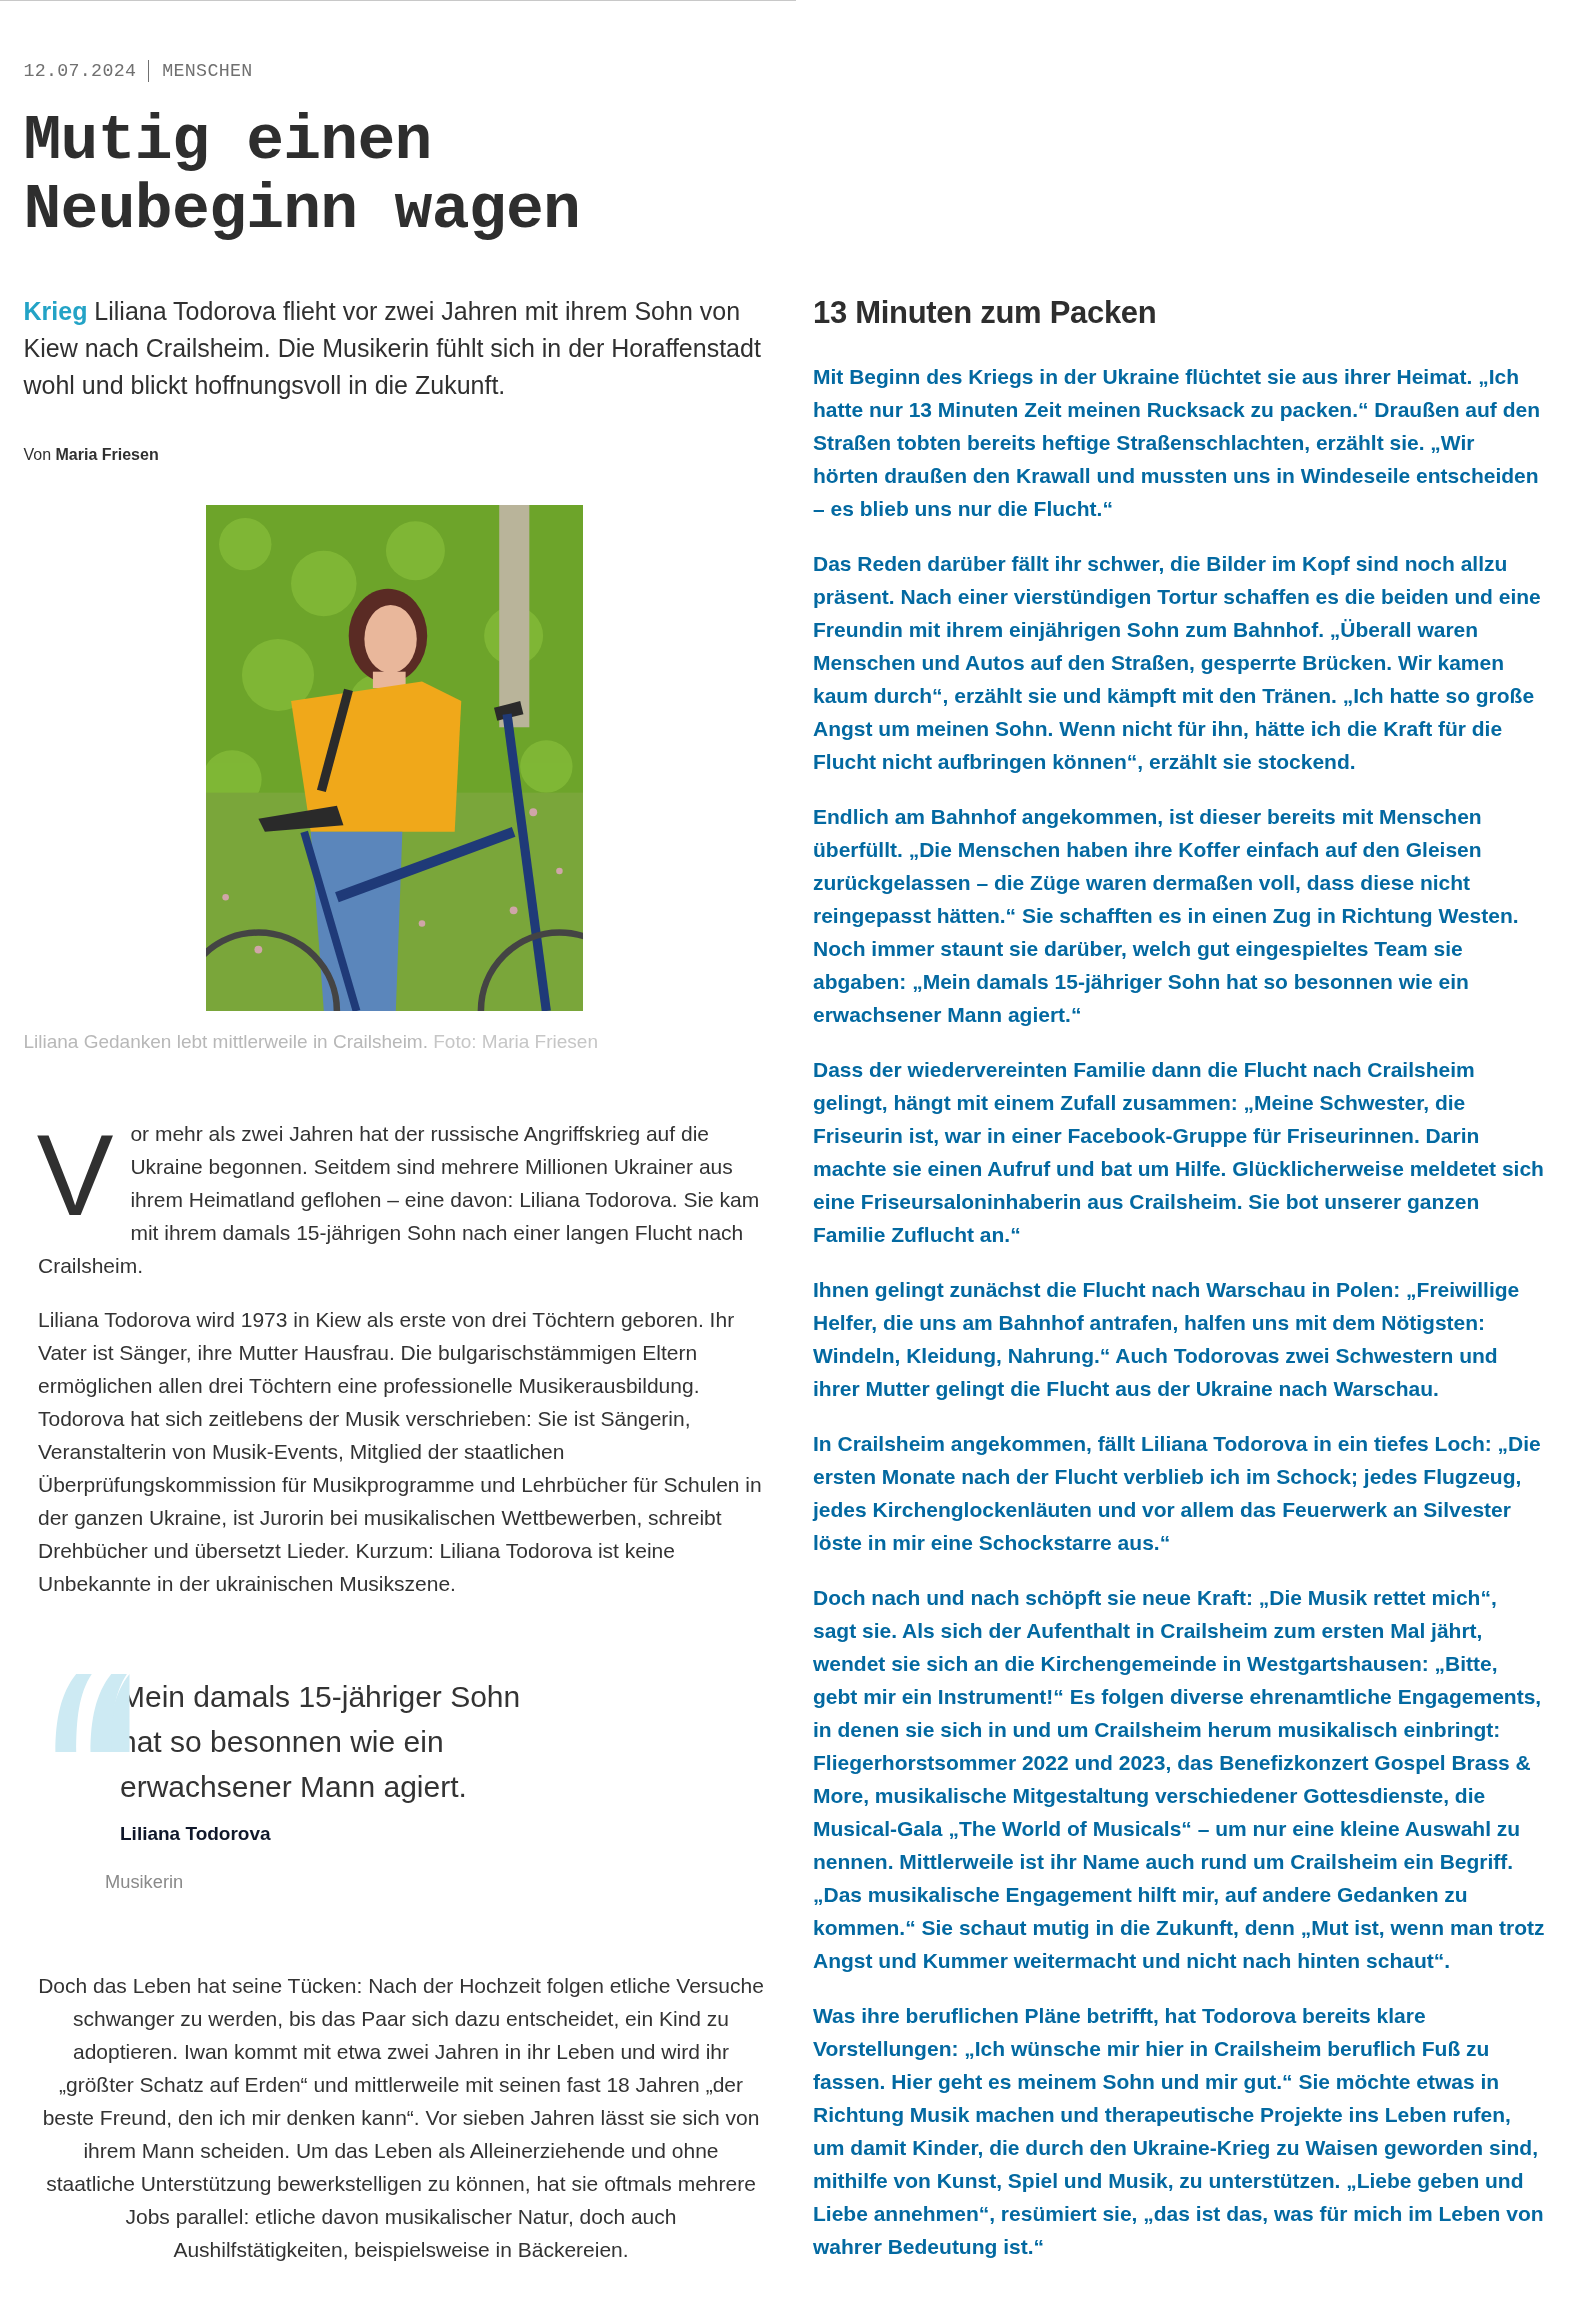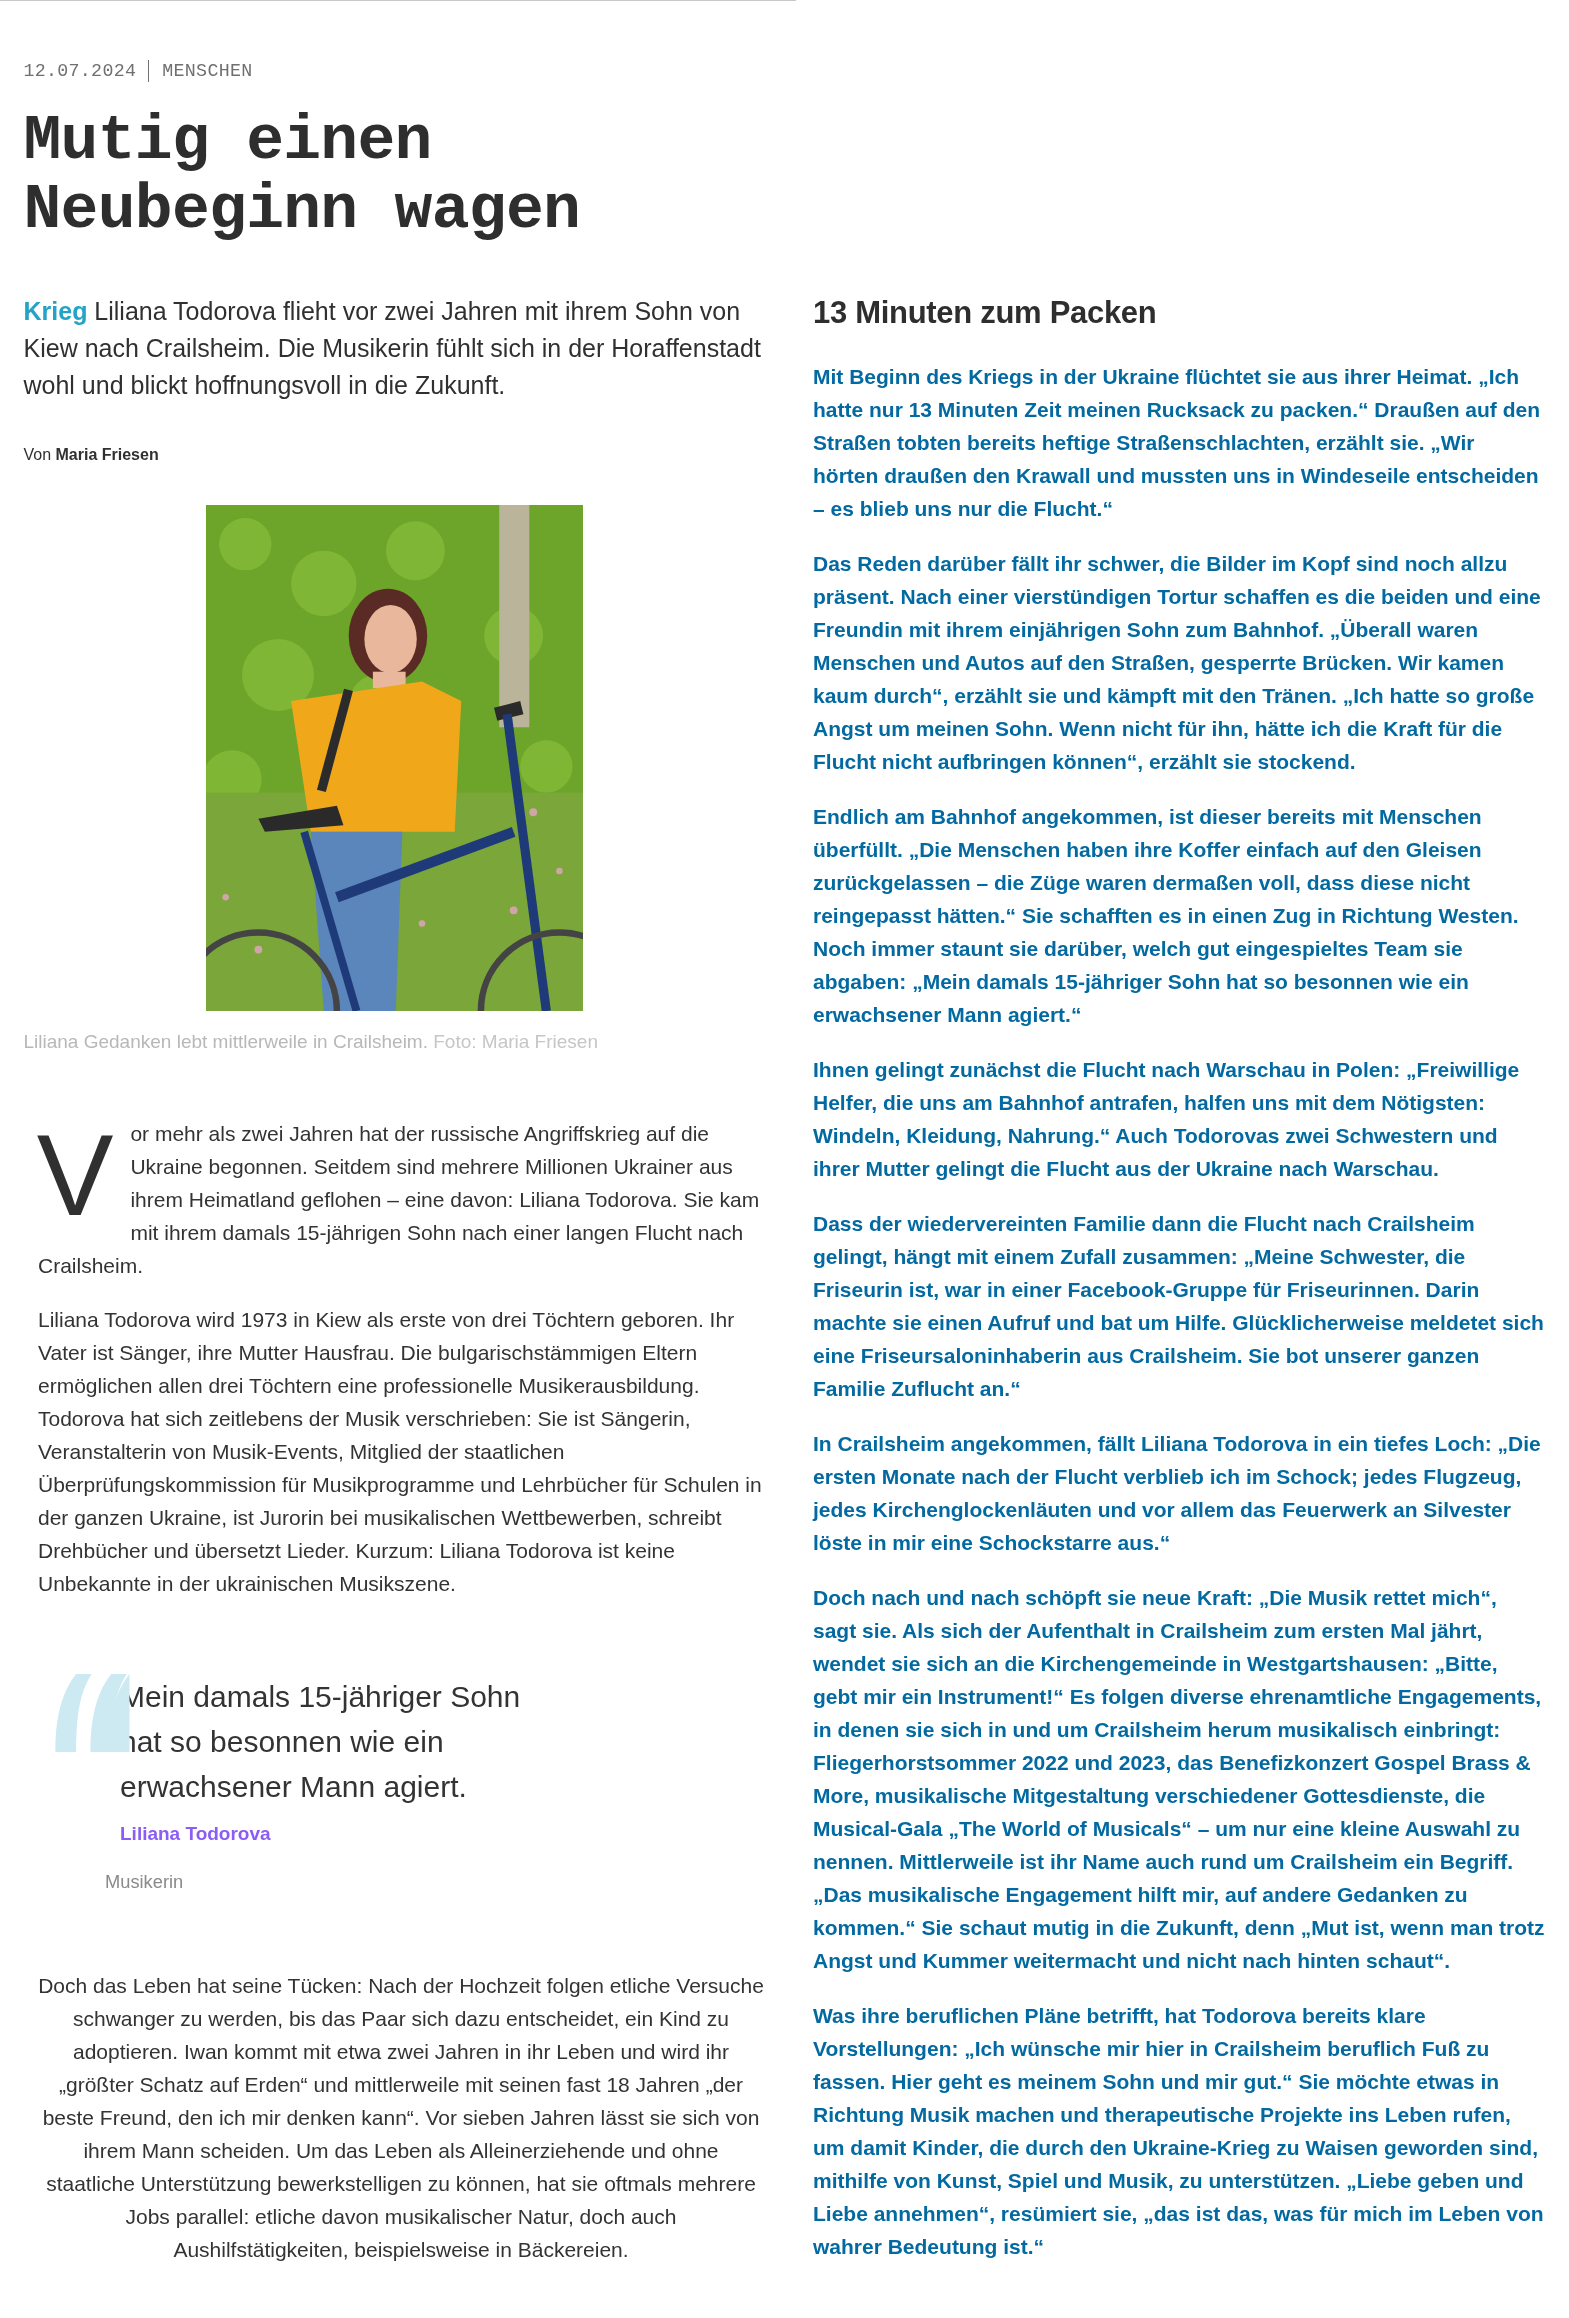--- a/index.html
+++ b/index.html
@@ -26,21 +26,21 @@
     .caption { position: absolute; left: 23.5px; top: 1031px; font-size: 19px; color: #b8b8b8; }
     .caption .credit { color: #c6c6c6; }
 
     .body-left { position: absolute; left: 38px; top: 1117px; width: 726px; font-size: 21px; line-height: 33px; color: #333333; }
     .body-left p { margin: 0 0 21px 0; }
     .dropcap { float: left; font-size: 115px; line-height: 98px; color: #303030; margin: 9.2px 17px 0 -1.3px; font-weight: normal; }
 
     .quote { position: absolute; left: 38px; top: 1674px; width: 523px; }
     .quote-mark { position: absolute; left: 0; top: 0; width: 92px; height: 78px; }
     .quote-text { margin-left: 82px; font-size: 30px; line-height: 45px; color: #333333; width: 418px; }
-    .quote-author { margin-left: 82px; margin-top: 14.4px; font-size: 19px; font-weight: bold; color: #8b5cf6; }
+    .quote-author { margin-left: 82px; margin-top: 14.4px; font-size: 19px; font-weight: bold; color: #0f172a; }
     .quote-role { margin-left: 67px; margin-top: 26px; font-size: 18.3px; color: #8a8a8a; }
 
     .body-left-2 { position: absolute; left: 38px; top: 1969px; width: 726px; font-size: 21px; line-height: 33px; color: #333333; }
     .body-left-2 p { margin: 0; text-align: center; }
 
     .subhead { font-size: 31px; font-weight: bold; color: #2e2e2e; margin: 6.5px 0 29px 0; letter-spacing: -0.3px; }
     .col-right p { margin: 18px 0 22px 0; font-size: 21px; line-height: 33px; color: #0369a1; font-weight: bold; }
   </style>
 </head>
 <body>
@@ -130,19 +130,19 @@
 
 <section class="body-left-2">
   <p>Doch das Leben hat seine Tücken: Nach der Hochzeit folgen etliche Versuche schwanger zu werden, bis das Paar sich dazu entscheidet, ein Kind zu adoptieren. Iwan kommt mit etwa zwei Jahren in ihr Leben und wird ihr „größter Schatz auf Erden“ und mittlerweile mit seinen fast 18 Jahren „der beste Freund, den ich mir denken kann“. Vor sieben Jahren lässt sie sich von ihrem Mann scheiden. Um das Leben als Alleinerziehende und ohne staatliche Unterstützung bewerkstelligen zu können, hat sie oftmals mehrere Jobs parallel: etliche davon musikalischer Natur, doch auch Aushilfstätigkeiten, beispielsweise in Bäckereien.</p>
 </section>
 
 <section class="col-right">
   <h2 class="subhead">13 Minuten zum Packen</h2>
   <p>Mit Beginn des Kriegs in der Ukraine flüchtet sie aus ihrer Heimat. „Ich hatte nur 13 Minuten Zeit meinen Rucksack zu packen.“ Draußen auf den Straßen tobten bereits heftige Straßenschlachten, erzählt sie.  „Wir hörten draußen den Krawall und mussten uns in Windeseile entscheiden – es blieb uns nur die Flucht.“</p>
   <p>Das Reden darüber fällt ihr schwer, die Bilder im Kopf sind noch allzu präsent. Nach einer vierstündigen Tortur schaffen es die beiden und eine Freundin mit ihrem einjährigen Sohn zum Bahnhof. „Überall waren Menschen und Autos auf den Straßen, gesperrte Brücken. Wir kamen kaum durch“, erzählt sie und kämpft mit den Tränen. „Ich hatte so große Angst um meinen Sohn. Wenn nicht für ihn, hätte ich die Kraft für die Flucht nicht aufbringen können“, erzählt sie stockend.</p>
   <p>Endlich am Bahnhof angekommen, ist dieser bereits mit Menschen überfüllt. „Die Menschen haben ihre Koffer einfach auf den Gleisen zurückgelassen – die Züge waren dermaßen voll, dass diese nicht reingepasst hätten.“ Sie schafften es in einen Zug in Richtung Westen. Noch immer staunt sie darüber, welch gut eingespieltes Team sie abgaben: „Mein damals 15-jähriger Sohn hat so besonnen wie ein erwachsener Mann agiert.“</p>
+  <p>Dass der wiedervereinten Familie dann die Flucht nach Crailsheim gelingt, hängt mit einem Zufall zusammen: „Meine Schwester, die Friseurin ist, war in einer Facebook-Gruppe für Friseurinnen. Darin machte sie einen Aufruf und bat um Hilfe. Glücklicherweise meldetet sich eine Friseursaloninhaberin aus Crailsheim. Sie bot unserer ganzen Familie Zuflucht an.“</p>
   <p>Ihnen gelingt zunächst die Flucht nach Warschau in Polen: „Freiwillige Helfer, die uns am Bahnhof antrafen, halfen uns mit dem Nötigsten: Windeln, Kleidung, Nahrung.“ Auch Todorovas zwei Schwestern und ihrer Mutter gelingt die Flucht aus der Ukraine nach Warschau.</p>
-  <p>Dass der wiedervereinten Familie dann die Flucht nach Crailsheim gelingt, hängt mit einem Zufall zusammen: „Meine Schwester, die Friseurin ist, war in einer Facebook-Gruppe für Friseurinnen. Darin machte sie einen Aufruf und bat um Hilfe. Glücklicherweise meldetet sich eine Friseursaloninhaberin aus Crailsheim. Sie bot unserer ganzen Familie Zuflucht an.“</p>
   <p>In Crailsheim angekommen, fällt Liliana Todorova in ein tiefes Loch: „Die ersten Monate nach der Flucht verblieb ich im Schock; jedes Flugzeug, jedes Kirchenglockenläuten und vor allem das Feuerwerk an Silvester löste in mir eine Schockstarre aus.“</p>
   <p>Doch nach und nach schöpft sie neue Kraft: „Die Musik rettet mich“, sagt sie. Als sich der Aufenthalt in Crailsheim zum ersten Mal jährt, wendet sie sich an die Kirchengemeinde in Westgartshausen: „Bitte, gebt mir ein Instrument!“ Es folgen diverse ehrenamtliche Engagements, in denen sie sich in und um Crailsheim herum musikalisch einbringt: Fliegerhorstsommer 2022 und 2023, das Benefizkonzert Gospel Brass &amp; More, musikalische Mitgestaltung verschiedener Gottesdienste, die Musical-Gala „The World of Musicals“ – um nur eine kleine Auswahl zu nennen. Mittlerweile ist ihr Name auch rund um Crailsheim ein Begriff.  „Das musikalische Engagement hilft mir, auf andere Gedanken zu kommen.“ Sie schaut mutig in die Zukunft, denn „Mut ist, wenn man trotz Angst und Kummer weitermacht und nicht nach hinten schaut“.</p>
   <p>Was ihre beruflichen Pläne betrifft, hat Todorova bereits klare Vorstellungen: „Ich wünsche mir hier in Crailsheim beruflich Fuß zu fassen. Hier geht es meinem Sohn und mir gut.“ Sie möchte etwas in Richtung Musik machen und therapeutische Projekte ins Leben rufen, um damit Kinder, die durch den Ukraine-Krieg zu Waisen geworden sind, mithilfe von Kunst, Spiel und Musik, zu unterstützen. „Liebe geben und Liebe annehmen“, resümiert sie, „das ist das, was für mich im Leben von wahrer Bedeutung ist.“</p>
 </section>
 
 
 </body></html>

